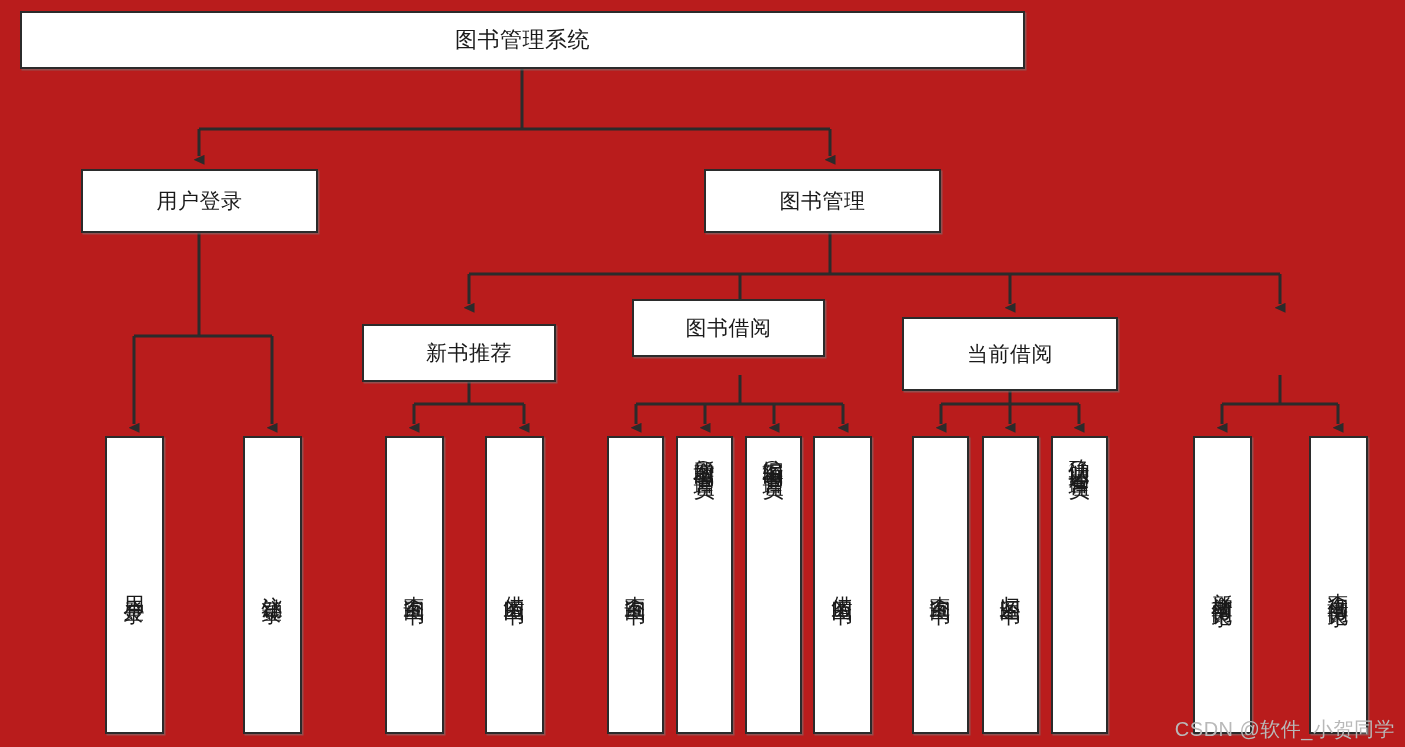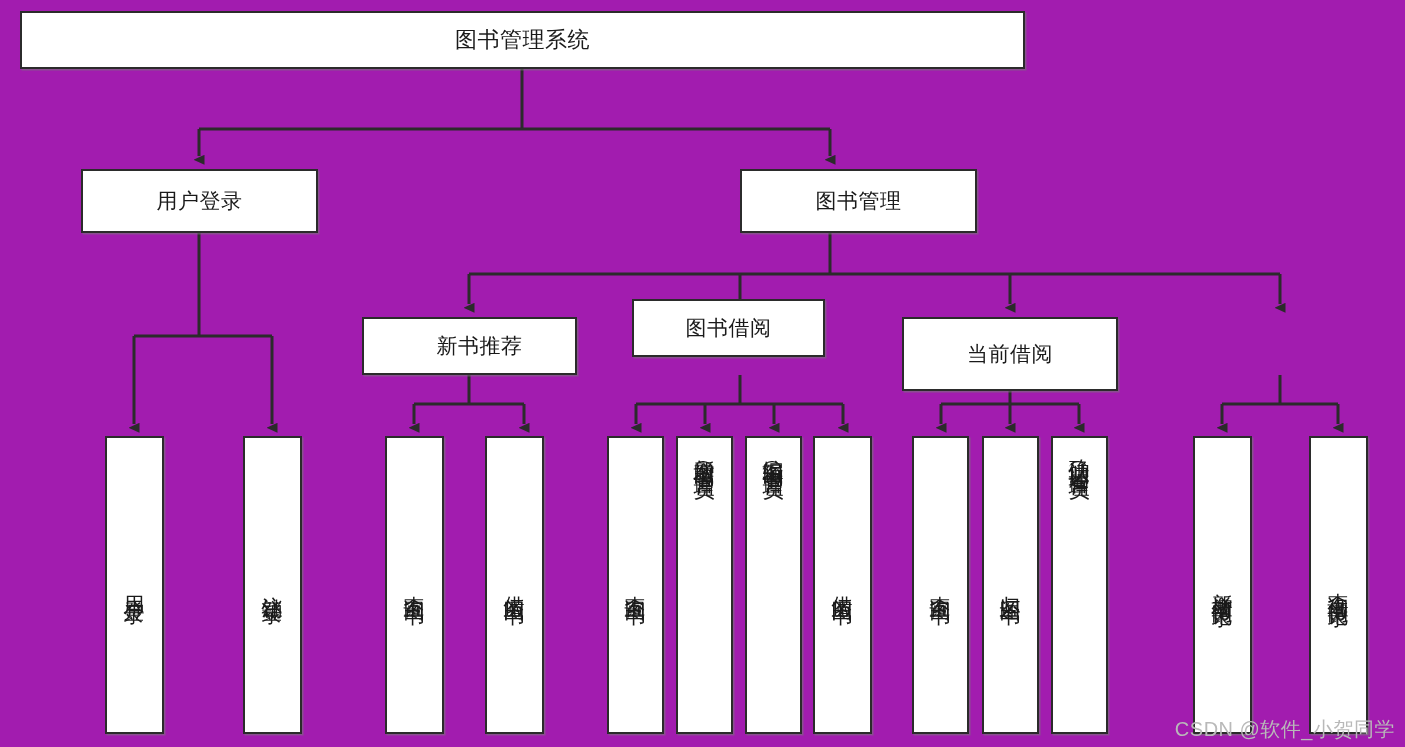--- a/index.html
+++ b/index.html
@@ -5,21 +5,21 @@
   * { box-sizing: border-box; }
   html, body {
     margin: 0; padding: 0;
     background: #ffffff;
     font-family: "Liberation Sans", "DejaVu Sans", sans-serif;
   }
   #canvas {
     position: relative;
     width: 1405px;
     height: 747px;
-    background: #a21caf;
+    background: #b91c1c;
     overflow: hidden;
   }
   svg#wires {
     position: absolute;
     left: 0; top: 0;
     width: 1405px; height: 747px;
     pointer-events: none;
   }
   .node {
     position: absolute;
@@ -128,25 +128,25 @@
   </svg>
 
   <div class="node h root" style="left:20px; top:11px; width:1005px; height:58px;">
     <span class="label">图书管理系统</span>
   </div>
 
   <div class="node h" style="left:81px; top:169px; width:237px; height:64px;">
     <span class="label">用户登录</span>
   </div>
 
-  <div class="node h" style="left:740px; top:169px; width:237px; height:64px;">
+  <div class="node h" style="left:704px; top:169px; width:237px; height:64px;">
     <span class="label">图书管理</span>
   </div>
 
-  <div class="node h" style="left:362px; top:317px; width:215px; height:58px;padding-left:20px;">
+  <div class="node h" style="left:362px; top:324px; width:194px; height:58px;padding-left:20px;">
     <span class="label">新书推荐</span>
   </div>
 
   <div class="node h" style="left:632px; top:299px; width:193px; height:58px;">
     <span class="label">图书借阅</span>
   </div>
 
   <div class="node h" style="left:902px; top:317px; width:216px; height:74px;">
     <span class="label">当前借阅</span>
   </div>

